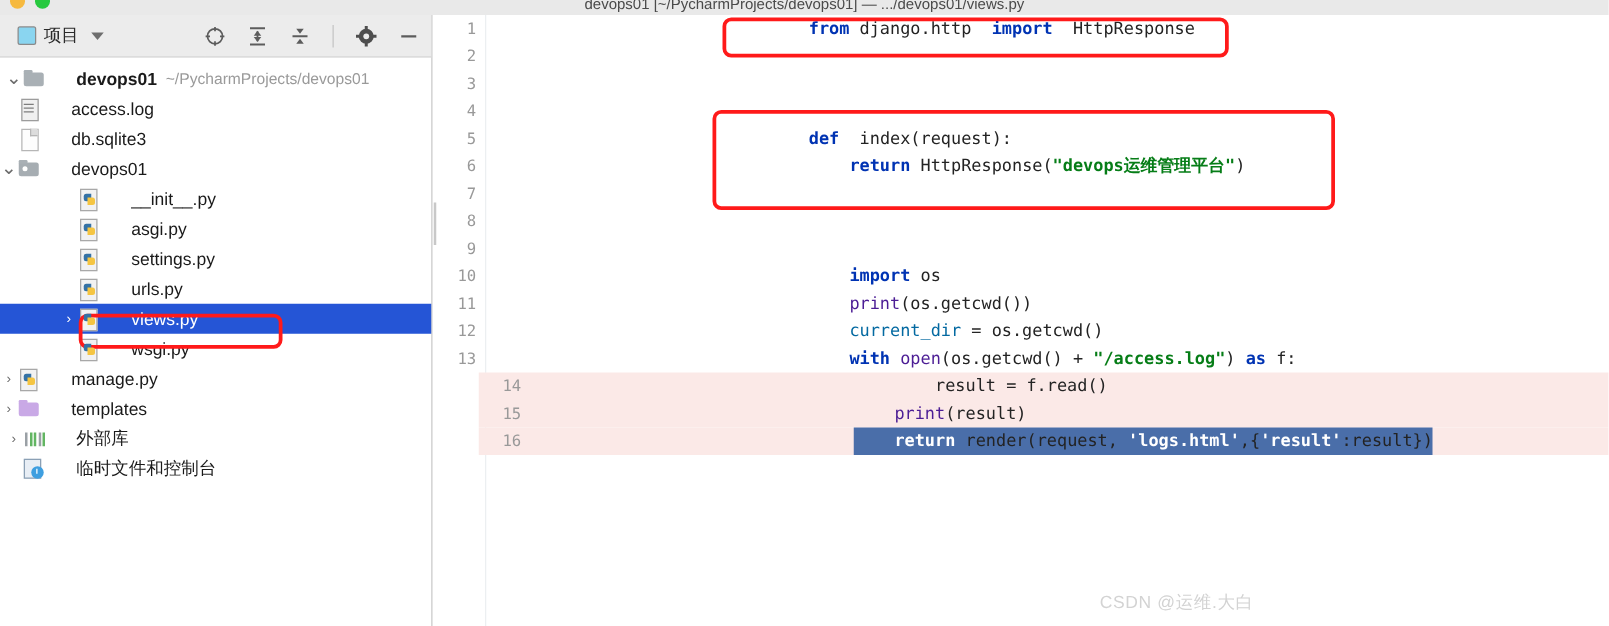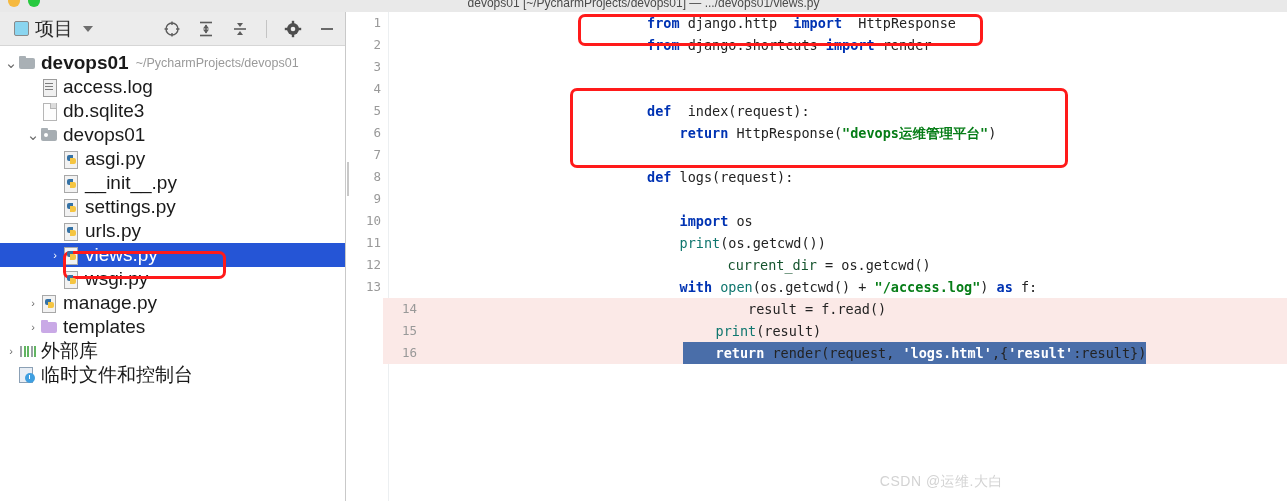--- a/index.html
+++ b/index.html
@@ -39,21 +39,21 @@
     height: 34px; width: 100%;
     background: #ececec;
     border-bottom: 1px solid #d6d6d6;
     display: flex; align-items: center;
   }
   .panel-title-wrap { display: flex; align-items: center; gap: 6px; padding-left: 14px; }
   .proj-icon {
     width: 15px; height: 15px;
     border: 1.5px solid #8a8a8a; background: #8ad5f0; border-radius: 2px;
   }
-  .panel-title { font-size: 19px; color: #2b2b2b; font-family: Liberation Serif, serif; }
+  .panel-title { font-size: 14px; color: #2b2b2b; font-family: Liberation Serif, serif; }
   .chev-down {
     width: 0; height: 0; margin-left: 4px;
     border-left: 5px solid transparent; border-right: 5px solid transparent;
     border-top: 6px solid #6e6e6e;
   }
   .tb-icons { position: absolute; right: 8px; display: flex; align-items: center; gap: 14px; }
   .tb-btn { width: 20px; height: 20px; display: flex; align-items: center; justify-content: center; cursor: default; }
   .tb-sep { width: 1px; height: 18px; background: #c4c4c4; margin: 0 2px; }
 
   
@@ -65,21 +65,21 @@
   }
   .node.selected { background: #2555d6; color: #ffffff; }
   .arrow {
     width: 14px; height: 24px; flex: 0 0 14px;
     display: flex; align-items: center; justify-content: center;
     color: #6c6c6c; font-size: 11px;
   }
   .node.selected .arrow { color: #ffffff; }
   .arrow.empty { visibility: hidden; }
   .ico { width: 18px; height: 18px; flex: 0 0 18px; margin-right: 5px; position: relative; }
-  .lbl { font-size: 19px; }
+  .lbl { font-size: 14px; margin-left: 20px; }
   .lbl.bold { font-weight: bold; }
   .path-hint { font-size: 12.5px; color: #9a9a9a; margin-left: 7px; }
 
   
   .ico.folder::before {
     content: ""; position: absolute; left: 1px; top: 4px;
     width: 16px; height: 11px; background: #a9b0b5; border-radius: 1px 2px 2px 2px;
   }
   .ico.folder::after {
     content: ""; position: absolute; left: 1px; top: 1.5px;
@@ -139,21 +139,21 @@
     position: absolute; left: 7px; top: 7px; width: 10px; height: 10px;
     background: #3f9fe0; border-radius: 50%; z-index: 3;
   }
   .ico.scratch .clock::after {
     content: ""; position: absolute; left: 4px; top: 2px;
     width: 1px; height: 4px; background: #ffffff;
   }
 
   
   .i0 { padding-left: 4px; }
-  .i1 { padding-left: 26px; }
+  .i1 { }
   .i2 { padding-left: 48px; }
 
   
   .editor {
     position: absolute; left: 347px; top: 12px;
     width: 940px; height: 489px;
     background: #ffffff;
     overflow: hidden;
   }
   .gutter {
@@ -170,23 +170,23 @@
   }
   .cline.err { background: #fbe9e7; margin-left: 36px; }
   .lnum {
     position: absolute; left: 0; top: 0; width: 34px;
     text-align: right; color: #999999; font-size: 12.5px;
   }
   .ctext { position: absolute; left: 300px; top: 0; }
   .kw { color: #0033b3; font-weight: bold; }
   .plain { color: #232323; }
   .str { color: #067d17; font-weight: bold; }
-  .fn { color: #0f766e; }
+  .fn { color: #4c1d95; }
   .cmt { color: #8c8c8c; }
-  .dim { color: #14532d; margin-left: 48px; }
+  .dim { color: #0369a1; }
   .sel { background: #4a6ea9; color: #ffffff; }
   .sel .kw { color: #ffffff; }
   .sel .str { color: #ffffff; }
 
   
   .redbox {
     position: absolute;
     border: 3px solid #ff1a1a;
     border-radius: 7px;
     pointer-events: none;
@@ -300,29 +300,29 @@
             <span class="dotmark"></span>
           </span>
           <span class="lbl">devops01</span>
         </div>
         <div class="node i2">
           <span class="arrow empty"></span>
           <span class="ico py">
             <span class="pyb"></span>
             <span class="pyy"></span>
           </span>
+          <span class="lbl">__init__.py</span>
+        </div>
+        <div class="node i2">
+          <span class="arrow empty"></span>
+          <span class="ico py">
+            <span class="pyb"></span>
+            <span class="pyy"></span>
+          </span>
           <span class="lbl">asgi.py</span>
-        </div>
-        <div class="node i2">
-          <span class="arrow empty"></span>
-          <span class="ico py">
-            <span class="pyb"></span>
-            <span class="pyy"></span>
-          </span>
-          <span class="lbl">__init__.py</span>
         </div>
         <div class="node i2">
           <span class="arrow empty"></span>
           <span class="ico py">
             <span class="pyb"></span>
             <span class="pyy"></span>
           </span>
           <span class="lbl">settings.py</span>
         </div>
         <div class="node i2">
@@ -383,27 +383,27 @@
           <span class="lbl">临时文件和控制台</span>
         </div>
       </div>
   </div>
 
   <div class="editor">
     <div class="gutter"></div>
     <div class="scroll-nub"></div>
     <div class="code-area" id="code-area">
         <div class="cline"><span class="lnum">1</span><span class="ctext"><span class="kw">from</span><span class="plain"> django.http</span><span class="plain">  </span><span class="kw">import</span><span class="plain">  HttpResponse</span></span></div>
-        <div class="cline"><span class="lnum">2</span><span class="ctext"><span class="kw">from</span><span class="plain"> django.shortcuts </span><span class="kw">import</span><span class="plain"> render</span></span></div>
+        <div class="cline"><span class="lnum">2</span></div>
         <div class="cline"><span class="lnum">3</span><span class="ctext"></span></div>
         <div class="cline"><span class="lnum">4</span><span class="ctext"></span></div>
         <div class="cline"><span class="lnum">5</span><span class="ctext"><span class="kw">def</span><span class="plain">  index</span><span class="plain">(request):</span></span></div>
         <div class="cline"><span class="lnum">6</span><span class="ctext"><span class="plain">    </span><span class="kw">return</span><span class="plain"> HttpResponse(</span><span class="str">"devops运维管理平台"</span><span class="plain">)</span></span></div>
         <div class="cline"><span class="lnum">7</span><span class="ctext"></span></div>
-        <div class="cline"><span class="lnum">8</span><span class="ctext"><span class="kw">def</span><span class="plain"> logs</span><span class="plain">(request):</span></span></div>
+        <div class="cline"><span class="lnum">8</span></div>
         <div class="cline"><span class="lnum">9</span></div>
         <div class="cline"><span class="lnum">10</span><span class="ctext"><span class="plain">    </span><span class="kw">import</span><span class="plain"> os</span></span></div>
         <div class="cline"><span class="lnum">11</span><span class="ctext"><span class="plain">    </span><span class="fn">print</span><span class="plain">(os.getcwd())</span></span></div>
         <div class="cline"><span class="lnum">12</span><span class="ctext"><span class="plain">    </span><span class="dim">current_dir</span><span class="plain"> = os.getcwd()</span></span></div>
         <div class="cline"><span class="lnum">13</span><span class="ctext"><span class="plain">    </span><span class="kw">with</span><span class="plain"> </span><span class="fn">open</span><span class="plain">(os.getcwd() + </span><span class="str">"/access.log"</span><span class="plain">) </span><span class="kw">as</span><span class="plain"> f:</span></span></div>
         <div class="cline err"><span class="lnum">14</span><span class="ctext"><span class="plain">        result = f.read()</span></span></div>
         <div class="cline err"><span class="lnum">15</span><span class="ctext"><span class="plain">    </span><span class="fn">print</span><span class="plain">(result)</span></span></div>
         <div class="cline err"><span class="lnum">16</span><span class="ctext sel"><span class="plain">    </span><span class="kw">return</span><span class="plain"> render(request, </span><span class="str">'logs.html'</span><span class="plain">,{</span><span class="str">'result'</span><span class="plain">:result})</span></span></div>
       </div>
   </div>

